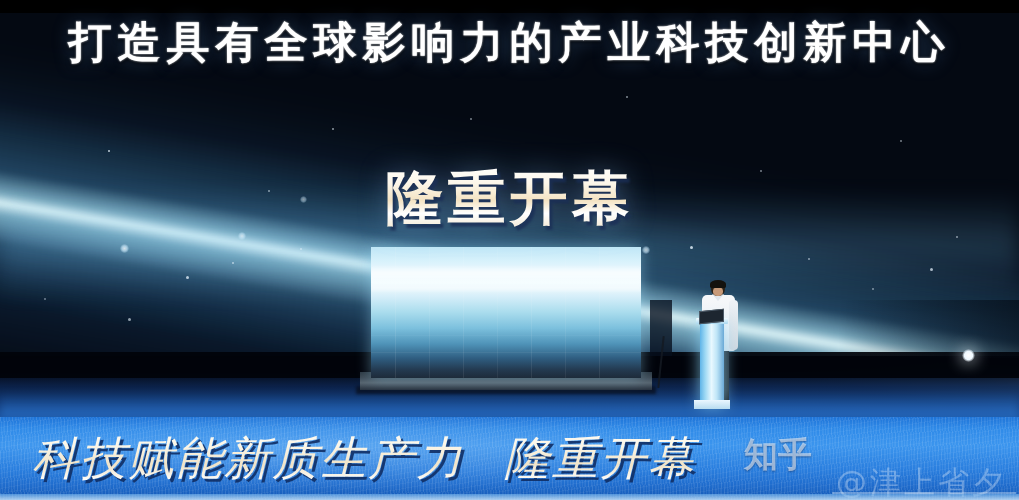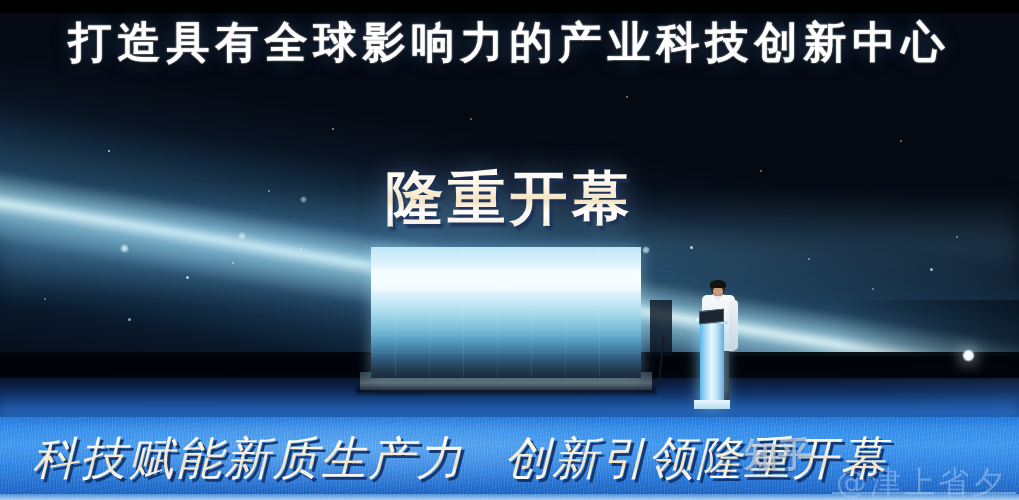--- a/index.html
+++ b/index.html
@@ -533,21 +533,20 @@
   <div class="headline">打造具有全球影响力的产业科技创新中心</div>
   <div class="subtitle">隆重开幕</div>
 
   <div class="banner">
     <div class="banner-moire"></div>
     <div class="banner-sheen"></div>
   </div>
   <div class="banner-text">
     <span>科技赋能新质生产力</span>
     <span class="banner-gap"></span>
-    <span>创新引领</span>
     <span>隆重开幕</span>
   </div>
 
   <div class="wm-zhihu-label">知乎</div>
   <div class="wm-user">@津上省夕</div>
   <div class="wm-underline"></div>
   <div class="bottom-edge"></div>
 
 </div>
 

